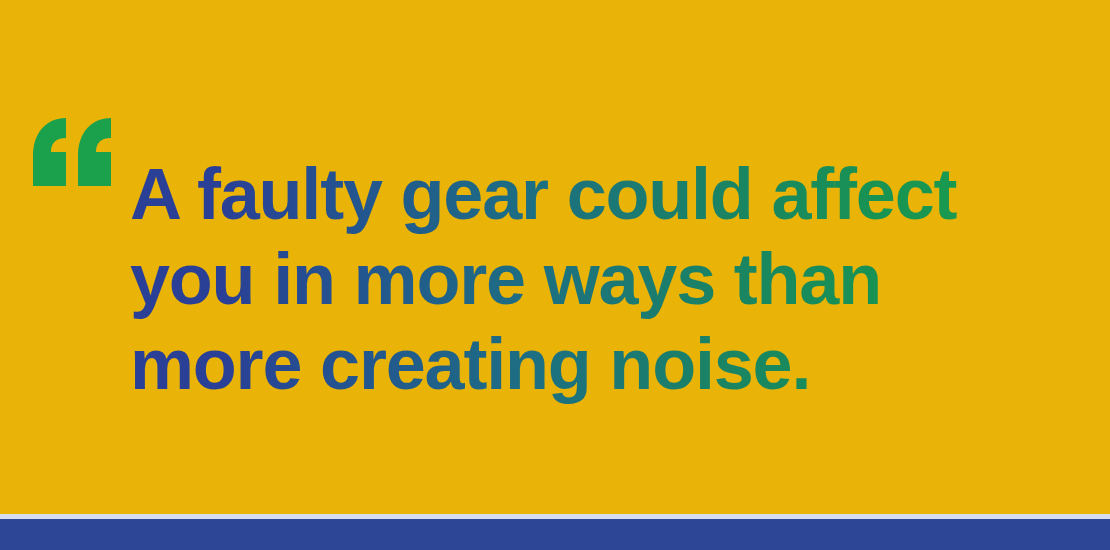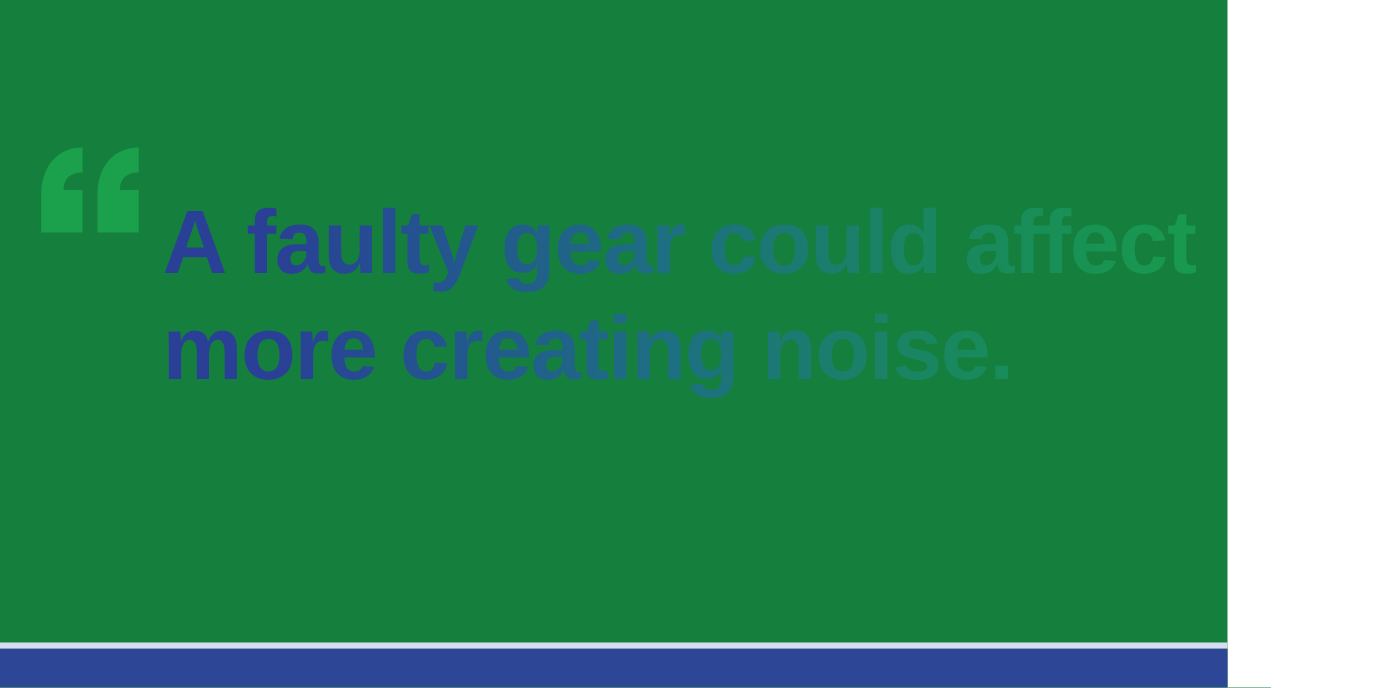--- a/index.html
+++ b/index.html
@@ -9,23 +9,23 @@
   }
   body {
     width: 1110px;
     height: 550px;
     overflow: hidden;
     font-family: "Liberation Sans", sans-serif;
   }
 
   .card {
     position: relative;
-    width: 982px;
+    width: 1110px;
     height: 550px;
-    background: #15803d;
+    background: #eab308;
     overflow: hidden;
   }
 
   
   .quote-mark {
     position: absolute;
     left: 31px;
     top: 116px;
     width: 82px;
     height: 72px;
@@ -98,19 +98,20 @@
 
 <div class="card">
 
   <svg class="quote-mark" viewBox="0 0 82 72" xmlns="http://www.w3.org/2000/svg" aria-hidden="true">
     <path d="M2 40 C2 16, 16 2, 35 2 L35 22 C24 22, 20 28, 20 36 L35 36 L35 70 L2 70 Z" fill="#1ba04c"></path>
     <path d="M47 40 C47 16, 61 2, 80 2 L80 22 C69 22, 65 28, 65 36 L80 36 L80 70 L47 70 Z" fill="#1ba04c"></path>
   </svg>
 
   <div class="quote-block">
     <span class="quote-line l1">A faulty gear could affect</span>
+    <span class="quote-line l2">you in more ways than</span>
     <span class="quote-line l3">more creating noise.</span>
   </div>
 
   <div class="hairline"></div>
   <div class="bottom-bar"></div>
 
 </div>
 
 </body></html>

